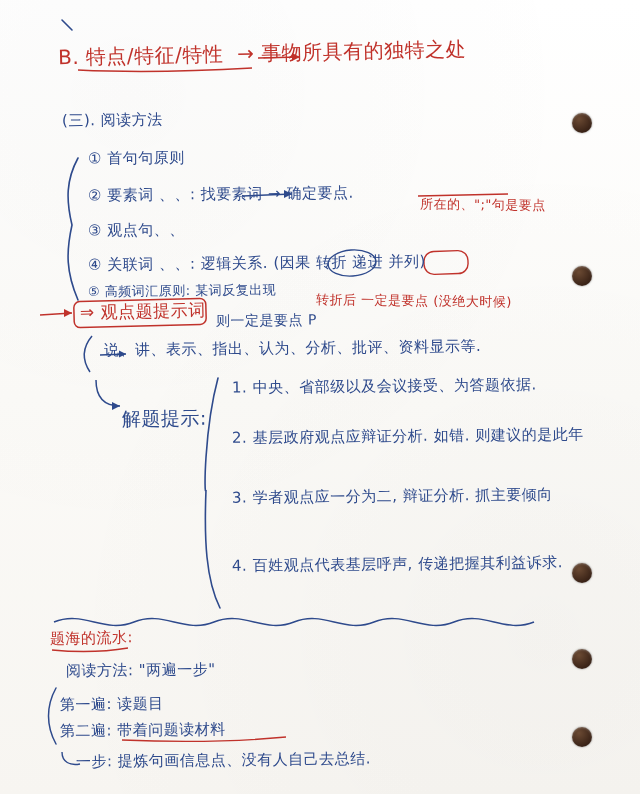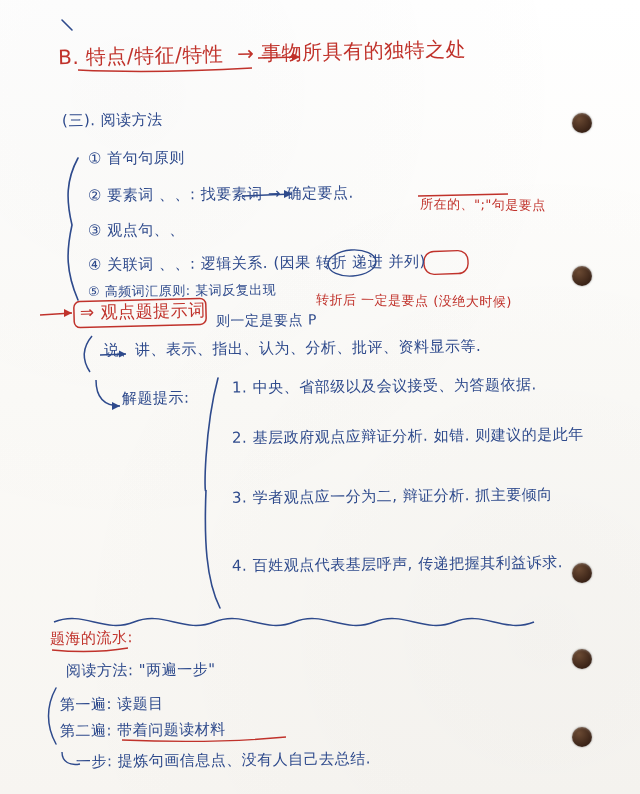--- a/index.html
+++ b/index.html
@@ -136,21 +136,21 @@
   <div class="hw blue sk2" style="left:88px;  top:284px; font-size:13px;">⑤ 高频词汇原则: 某词反复出现</div>
 
   <div class="hw red sk3" style="left:420px; top:198px; font-size:13px;">所在的、";"句是要点</div>
   <div class="hw red sk3" style="left:316px; top:294px; font-size:13px;">转折后 一定是要点 (没绝大时候)</div>
   <div class="hw blue sk2" style="left:216px; top:312px; font-size:14px;">则一定是要点 P</div>
 
   <div class="hw red sk" style="left:80px;  top:302px; font-size:17px;">⇒ 观点题提示词</div>
 
   <div class="hw blue sk2" style="left:104px; top:340px; font-size:15px;">说、讲、表示、指出、认为、分析、批评、资料显示等.</div>
 
-  <div class="hw blue sk2" style="left:122px; top:390px; font-size:15px;">解题提示:</div>
+  <div class="hw blue sk2" style="left:122px; top:408px; font-size:19px;">解题提示:</div>
 
   <div class="hw blue sk2" style="left:232px; top:378px; font-size:15px;">1. 中央、省部级以及会议接受、为答题依据.</div>
   <div class="hw blue sk2" style="left:232px; top:428px; font-size:15px;">2. 基层政府观点应辩证分析. 如错. 则建议的是此年</div>
   <div class="hw blue sk2" style="left:232px; top:488px; font-size:15px;">3. 学者观点应一分为二, 辩证分析. 抓主要倾向</div>
   <div class="hw blue sk2" style="left:232px; top:556px; font-size:15px;">4. 百姓观点代表基层呼声, 传递把握其利益诉求.</div>
 
   <div class="hw red sk" style="left:50px;  top:630px; font-size:15px;">题海的流水:</div>
 
   <div class="hw blue sk2" style="left:66px;  top:662px; font-size:15px;">阅读方法: "两遍一步"</div>
   <div class="hw blue sk2" style="left:60px;  top:696px; font-size:15px;">第一遍: 读题目</div>

